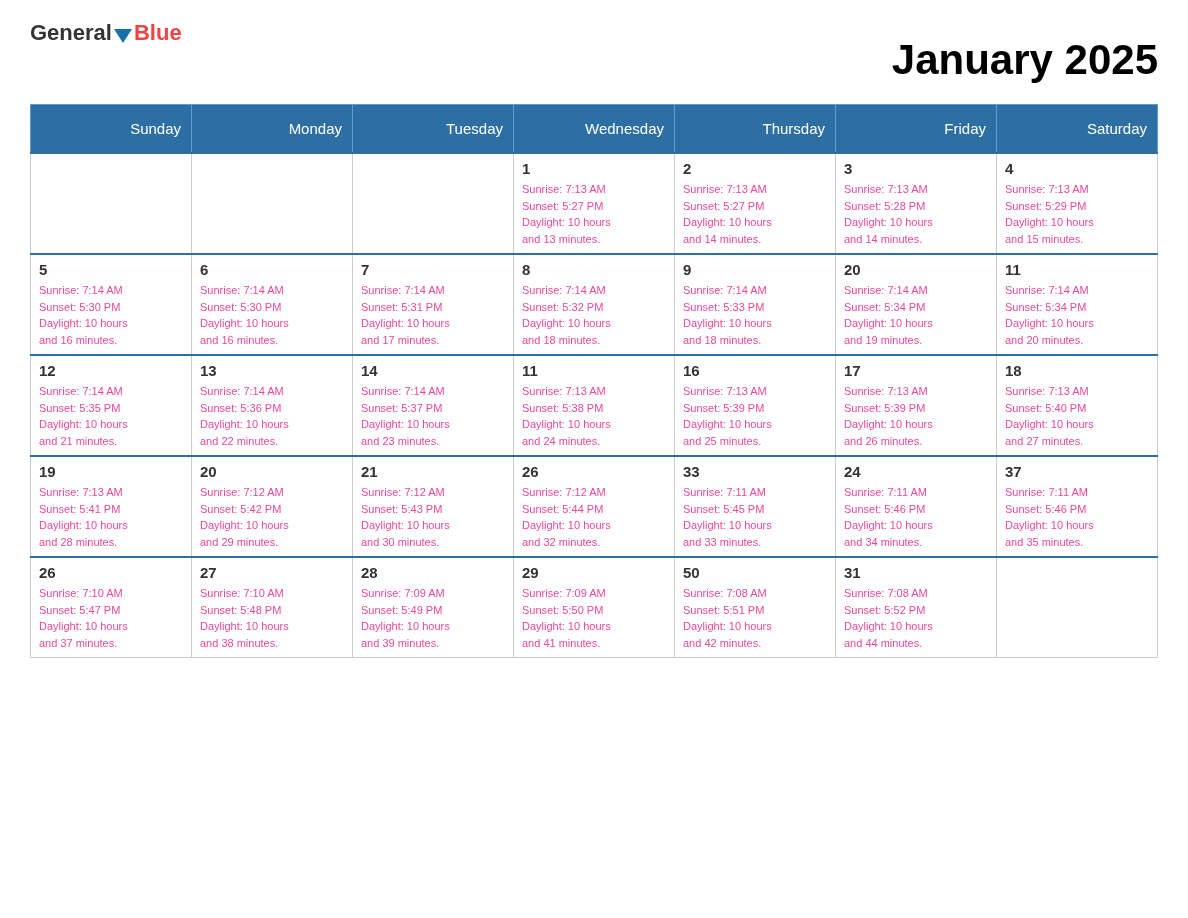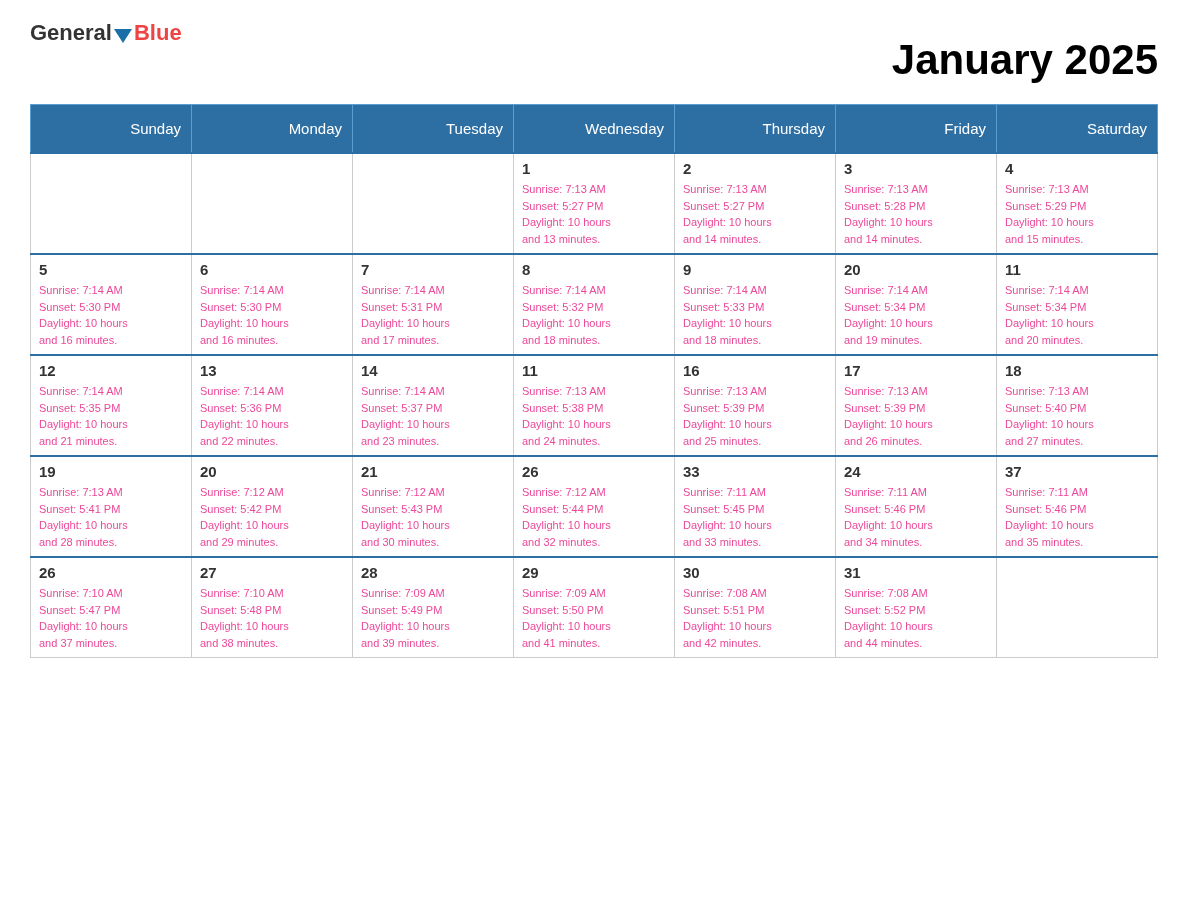--- a/index.html
+++ b/index.html
@@ -254,21 +254,21 @@
         </td>
         <td>
           <span class="day-number">28</span>
           <div class="day-info">Sunrise: 7:09 AM<br>Sunset: 5:49 PM<br>Daylight: 10 hours<br>and 39 minutes.</div>
         </td>
         <td>
           <span class="day-number">29</span>
           <div class="day-info">Sunrise: 7:09 AM<br>Sunset: 5:50 PM<br>Daylight: 10 hours<br>and 41 minutes.</div>
         </td>
         <td>
-          <span class="day-number">30</span>
+          <span class="day-number">50</span>
           <div class="day-info">Sunrise: 7:08 AM<br>Sunset: 5:51 PM<br>Daylight: 10 hours<br>and 42 minutes.</div>
         </td>
         <td>
           <span class="day-number">31</span>
           <div class="day-info">Sunrise: 7:08 AM<br>Sunset: 5:52 PM<br>Daylight: 10 hours<br>and 44 minutes.</div>
         </td>
         <td class="empty-cell"></td>
       </tr>
     </tbody>
 </table>

